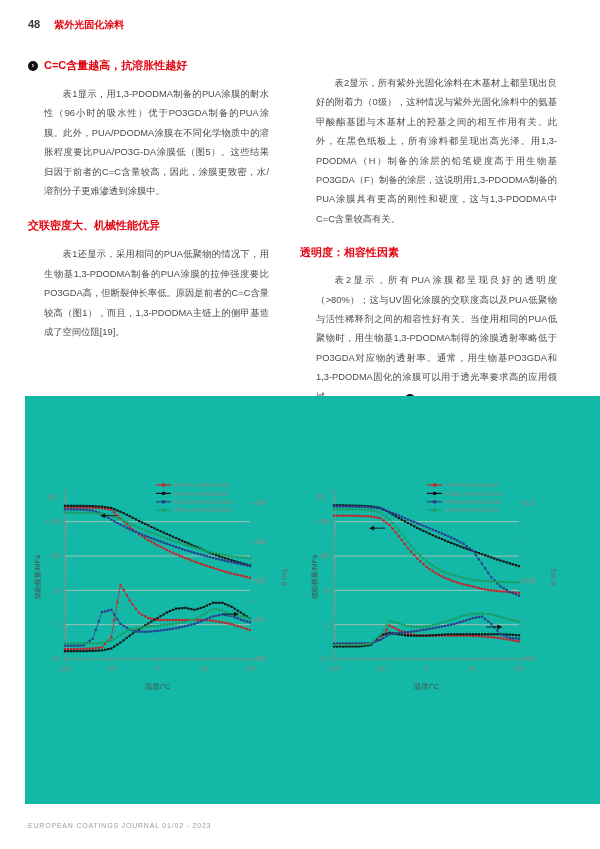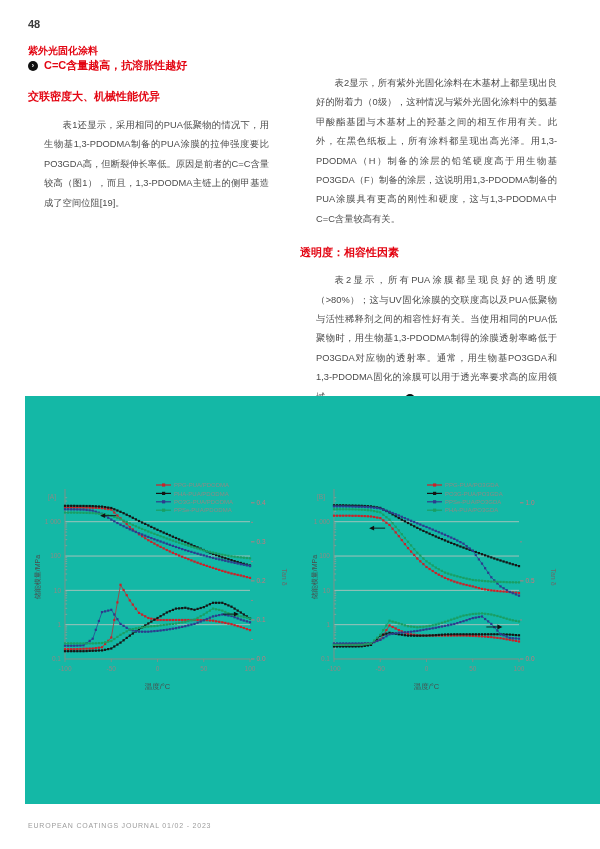--- a/index.html
+++ b/index.html
@@ -1,18 +1,18 @@
 <!DOCTYPE html>
 <html><head>
 <meta charset="utf-8">
 <style>
   html,body{margin:0;padding:0;background:#ffffff;}
   .page{position:relative;width:600px;height:849px;background:#ffffff;overflow:hidden;
         font-family:"Liberation Sans","DejaVu Sans",sans-serif;}
-  .header{position:absolute;top:18px;left:28px;display:flex;align-items:baseline;gap:14px;flex-direction:column;}
+  .header{position:absolute;top:18px;left:28px;display:flex;align-items:baseline;gap:14px;}
   .pagenum{font-size:11px;font-weight:bold;color:#3c3c3c;}
   .section-title{font-size:10px;font-weight:bold;color:#e30613;}
   .col{position:absolute;font-size:9.3px;line-height:19.4px;color:#4b4b4b;text-align:justify;}
   .col p{margin:16px;text-indent:2em;}
   .red-head{font-size:11px;font-weight:bold;color:#e30613;line-height:14px;}
   .bullet-circle{display:inline-block;width:10px;height:10px;border-radius:50%;background:#111;
         color:#fff;font-size:7px;font-weight:bold;text-align:center;line-height:10px;
         vertical-align:1px;margin-right:6px;}
   .end-circle{display:inline-block;width:10px;height:10px;border-radius:50%;background:#111;
         color:#fff;font-size:7px;font-weight:bold;text-align:center;line-height:10px;
@@ -32,20 +32,21 @@
 
   <div class="header">
     <span class="pagenum">48</span>
     <span class="section-title">紫外光固化涂料</span>
   </div>
 
   <div class="col" style="top:58px;left:28px;width:257px;">
     <div class="red-head">
       <span class="bullet-circle">›</span><span>C=C含量越高，抗溶胀性越好</span>
     </div>
+    <p style="margin-top:13px;">表1显示，用1,3-PDODMA制备的PUA涂膜的耐水性（96小时的吸水性）优于PO3GDA制备的PUA涂膜。此外，PUA/PDODMA涂膜在不同化学物质中的溶胀程度要比PUA/PO3G-DA涂膜低（图5）。这些结果归因于前者的C=C含量较高，因此，涂膜更致密，水/溶剂分子更难渗透到涂膜中。</p>
     <div class="red-head" style="margin-top:17px;">交联密度大、机械性能优异</div>
     <p style="margin-top:13px;">表1还显示，采用相同的PUA低聚物的情况下，用生物基1,3-PDODMA制备的PUA涂膜的拉伸强度要比PO3GDA高，但断裂伸长率低。原因是前者的C=C含量较高（图1），而且，1,3-PDODMA主链上的侧甲基造成了空间位阻[19]。</p>
   </div>
 
   <div class="col" style="top:58px;left:300px;width:273px;">
     <p>表2显示，所有紫外光固化涂料在木基材上都呈现出良好的附着力（0级），这种情况与紫外光固化涂料中的氨基甲酸酯基团与木基材上的羟基之间的相互作用有关。此外，在黑色纸板上，所有涂料都呈现出高光泽。用1,3-PDODMA（H）制备的涂层的铅笔硬度高于用生物基PO3GDA（F）制备的涂层，这说明用1,3-PDODMA制备的PUA涂膜具有更高的刚性和硬度，这与1,3-PDODMA中C=C含量较高有关。</p>
     <div class="red-head" style="margin-top:15px;">透明度：相容性因素</div>
     <p style="margin-top:12px;"><span>表2显示，所有PUA涂膜都呈现良好的透明度（&gt;80%）；这与UV固化涂膜的交联度高以及PUA低聚物与活性稀释剂之间的相容性好有关。当使用相同的PUA低聚物时，用生物基1,3-PDODMA制得的涂膜透射率略低于PO3GDA对应物的透射率。通常，用生物基PO3GDA和1,3-PDODMA固化的涂膜可以用于透光率要求高的应用领域。</span><span class="end-circle">‹</span></p>
   </div>
 

